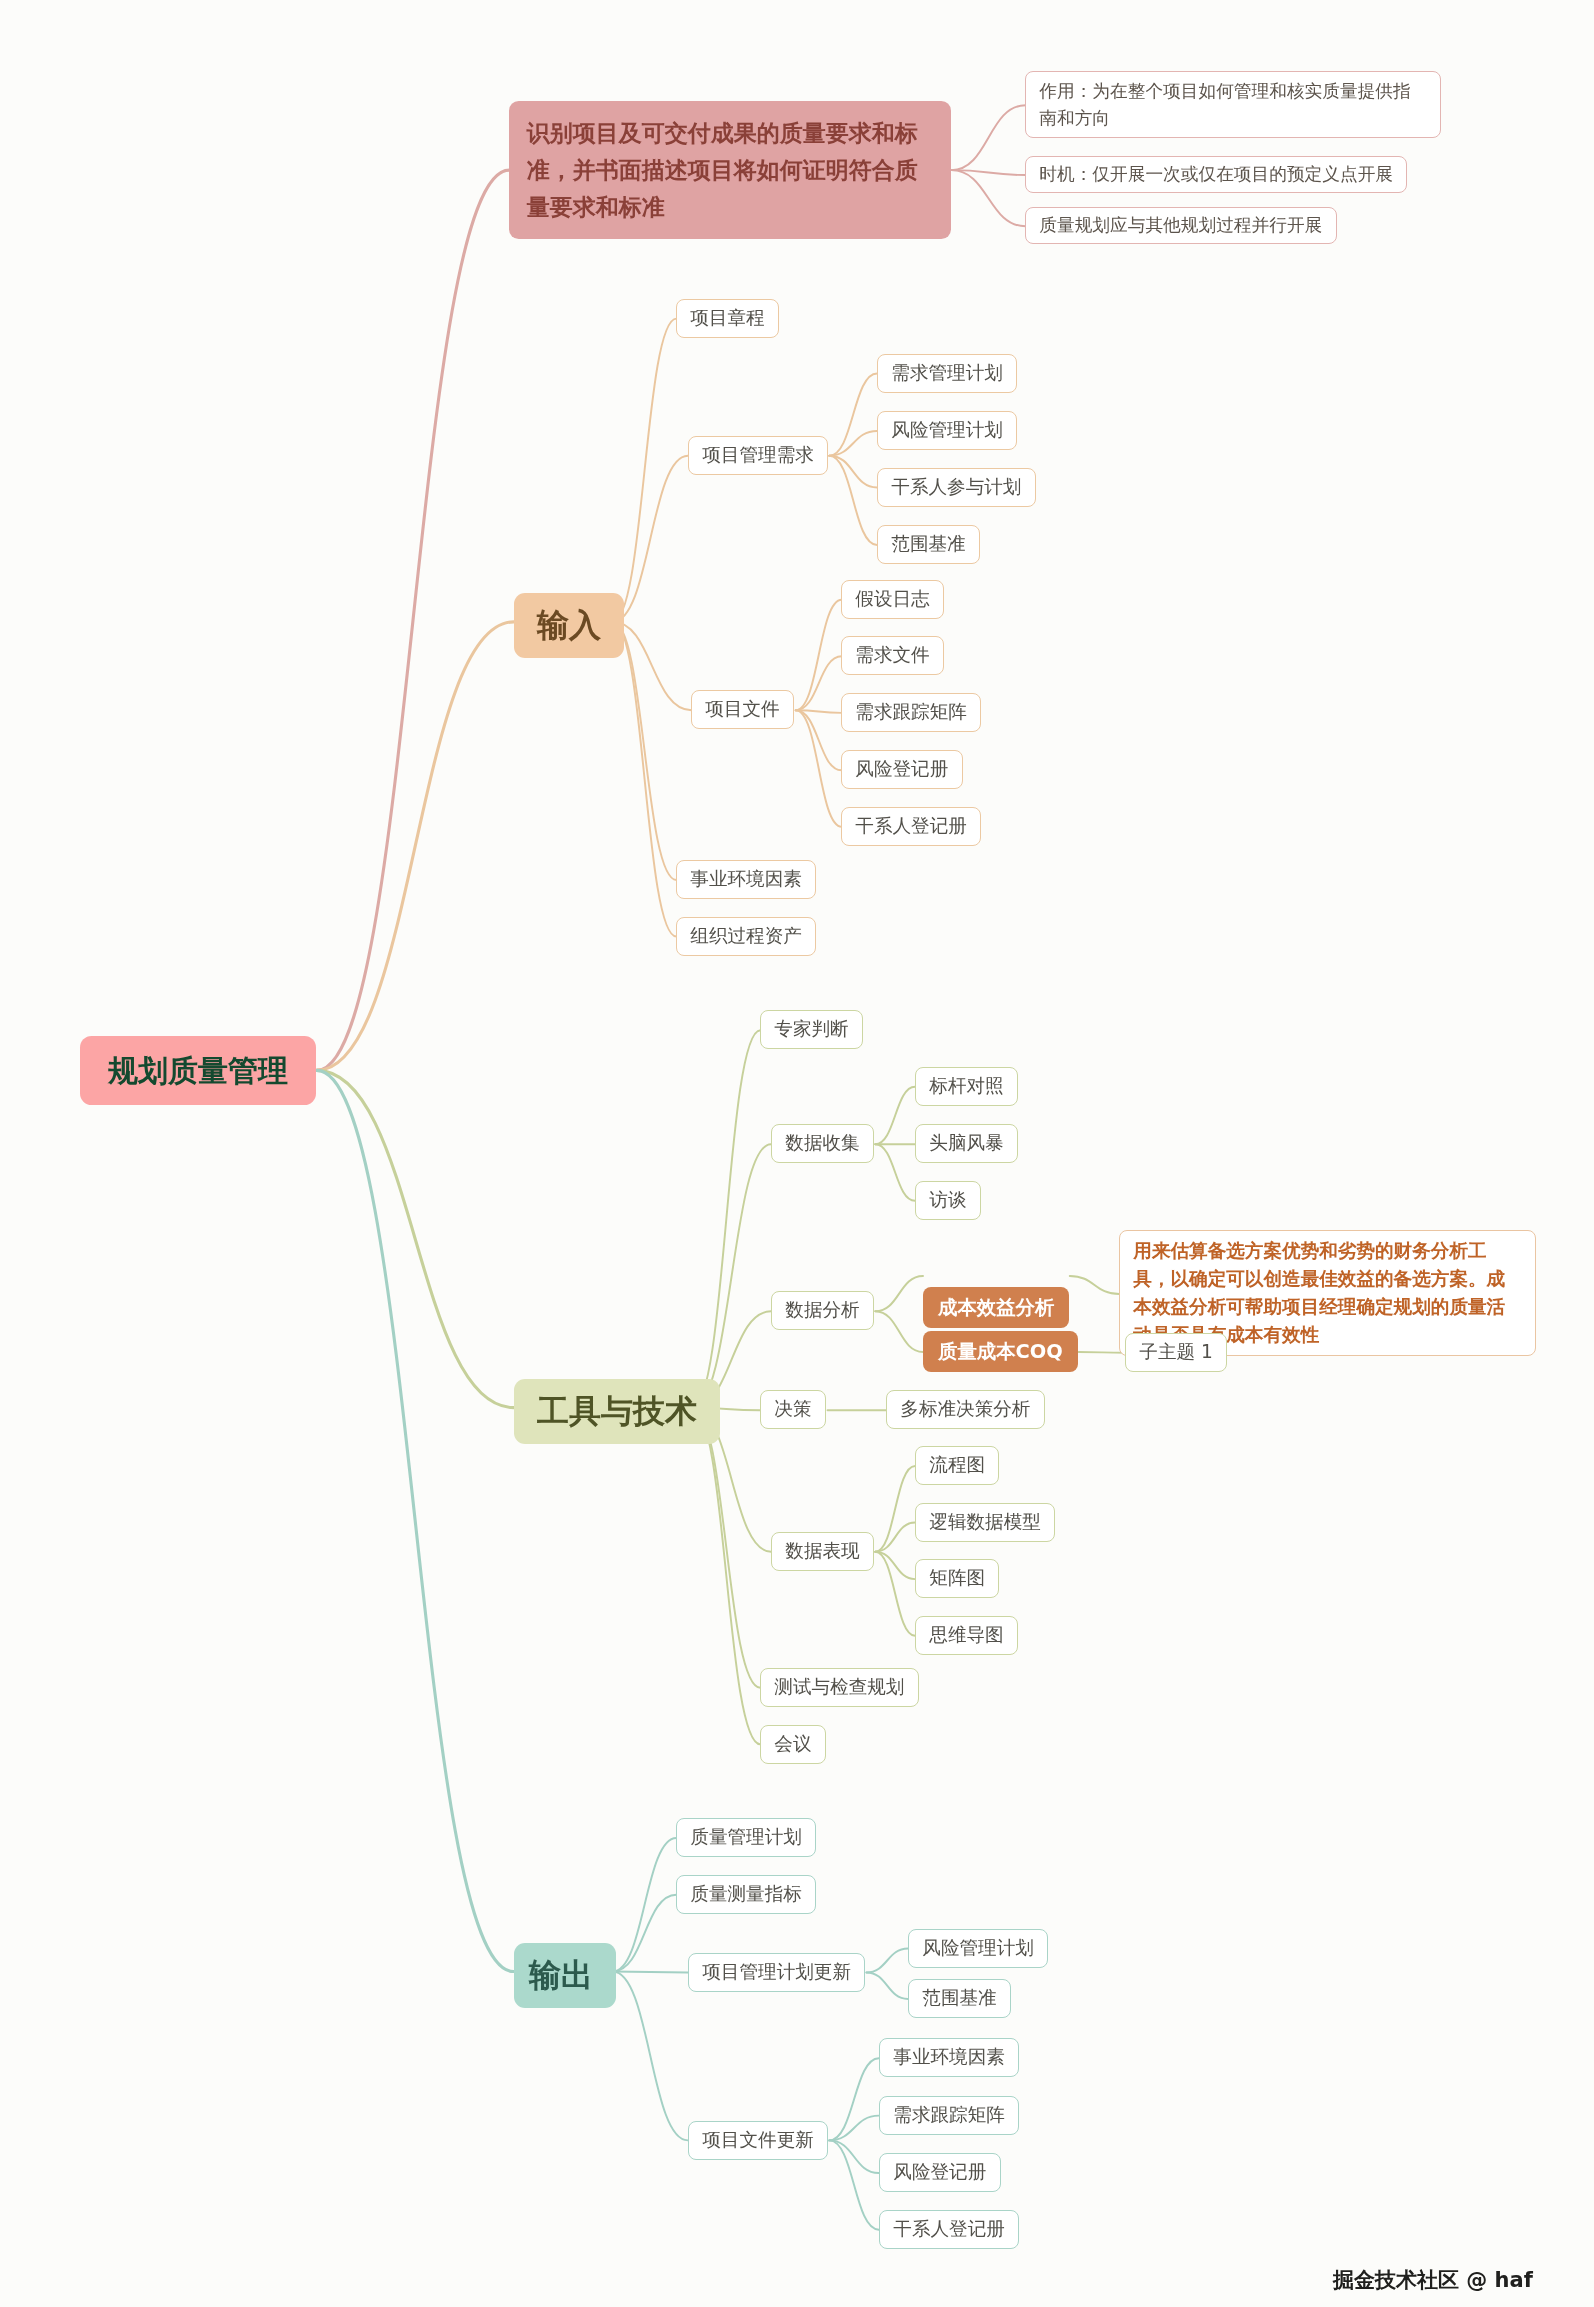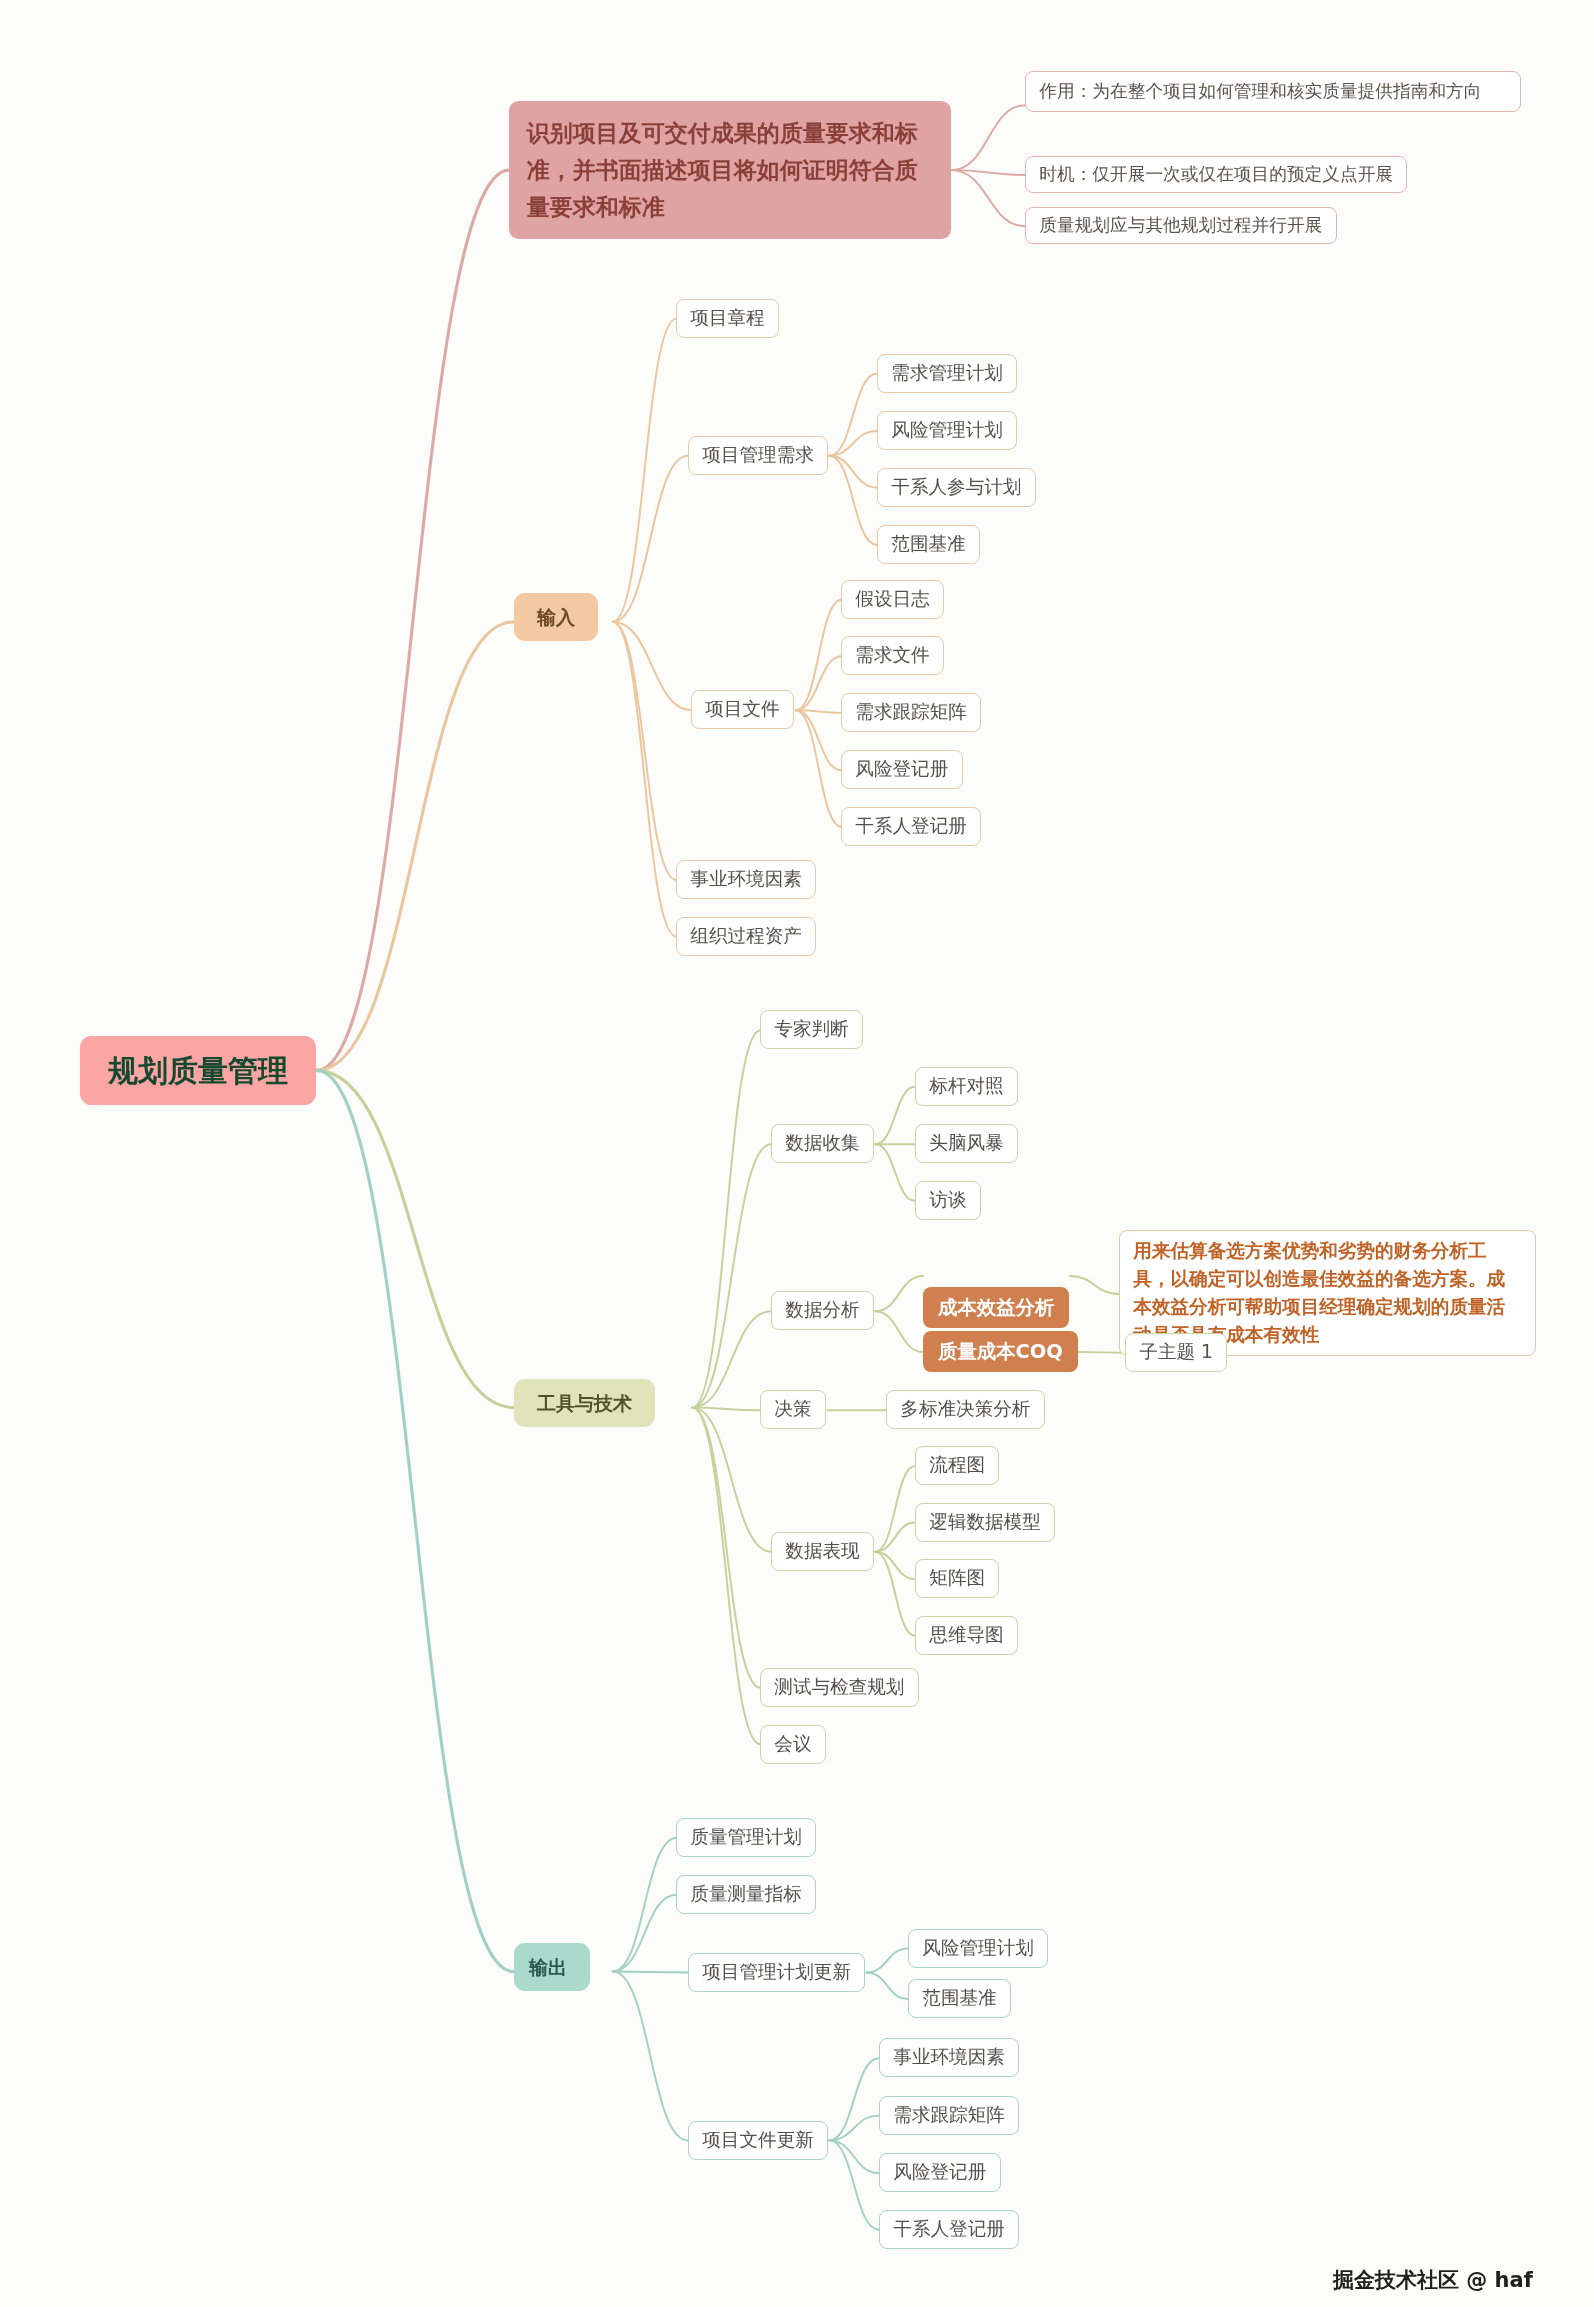--- a/index.html
+++ b/index.html
@@ -30,21 +30,21 @@
     white-space: nowrap;
     line-height: 1.3;
   }
   .p { border-color: #e3b5b2; }
   .o { border-color: #ecc9a2; }
   .g { border-color: #ccd6a2; }
   .t { border-color: #a9d4c8; }
   .branch {
     border: none;
     font-weight: bold;
-    font-size: 19px;
+    font-size: 32px;
     padding: 11.5px 23px;
     border-radius: 11px;
   }
   #root {
     background: #fca5a5;
     color: #14492f;
     border: none;
     font-weight: bold;
     font-size: 30px;
     padding: 15px 28px;
@@ -58,21 +58,21 @@
     border: none;
     color: #8a4038;
     font-weight: bold;
     font-size: 23px;
     width: 442px;
     white-space: normal;
     line-height: 1.6;
     padding: 14px 17.7px;
     border-radius: 9.7px;
   }
-  #note1 { width: 496px; white-space: normal; line-height: 1.5; }
+  #note1 { width: 416px; white-space: normal; line-height: 1.5; }
   .note-text { color: #5c544c; font-size: 17.7px; }
   .filled-orange {
     background: #d0804e;
     border: none;
     color: #ffffff;
     font-weight: bold;
     font-size: 19.4px;
     padding: 8px 15px;
   }
   #cba_note {

